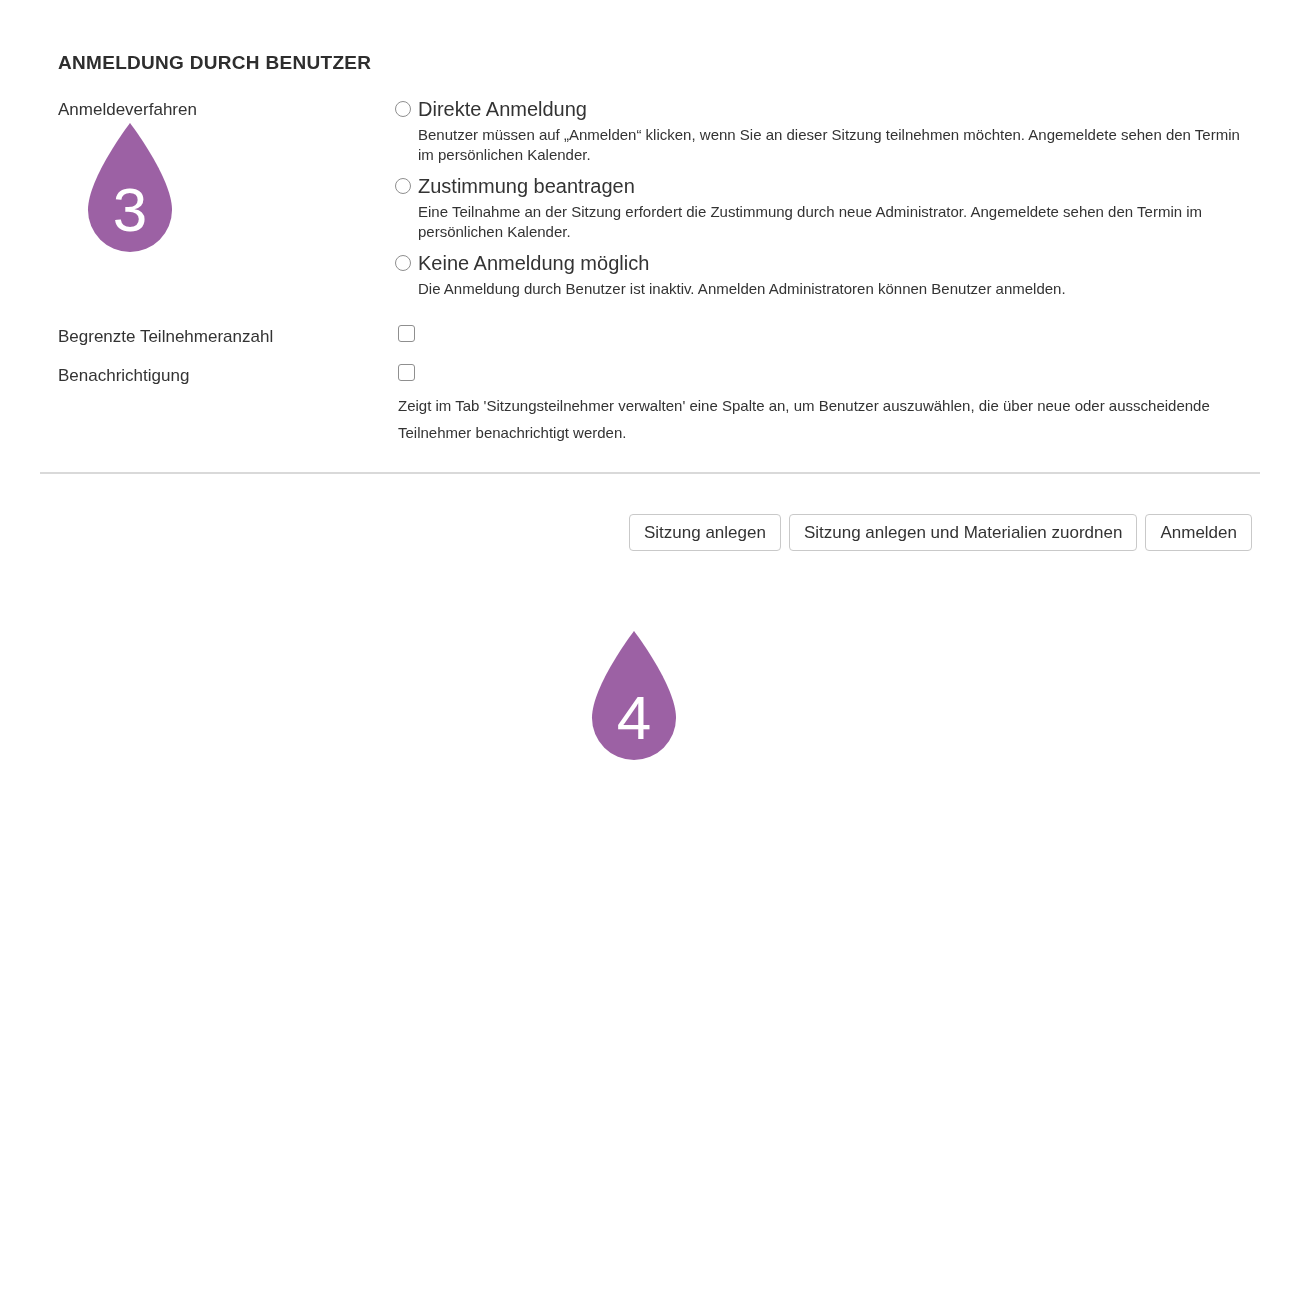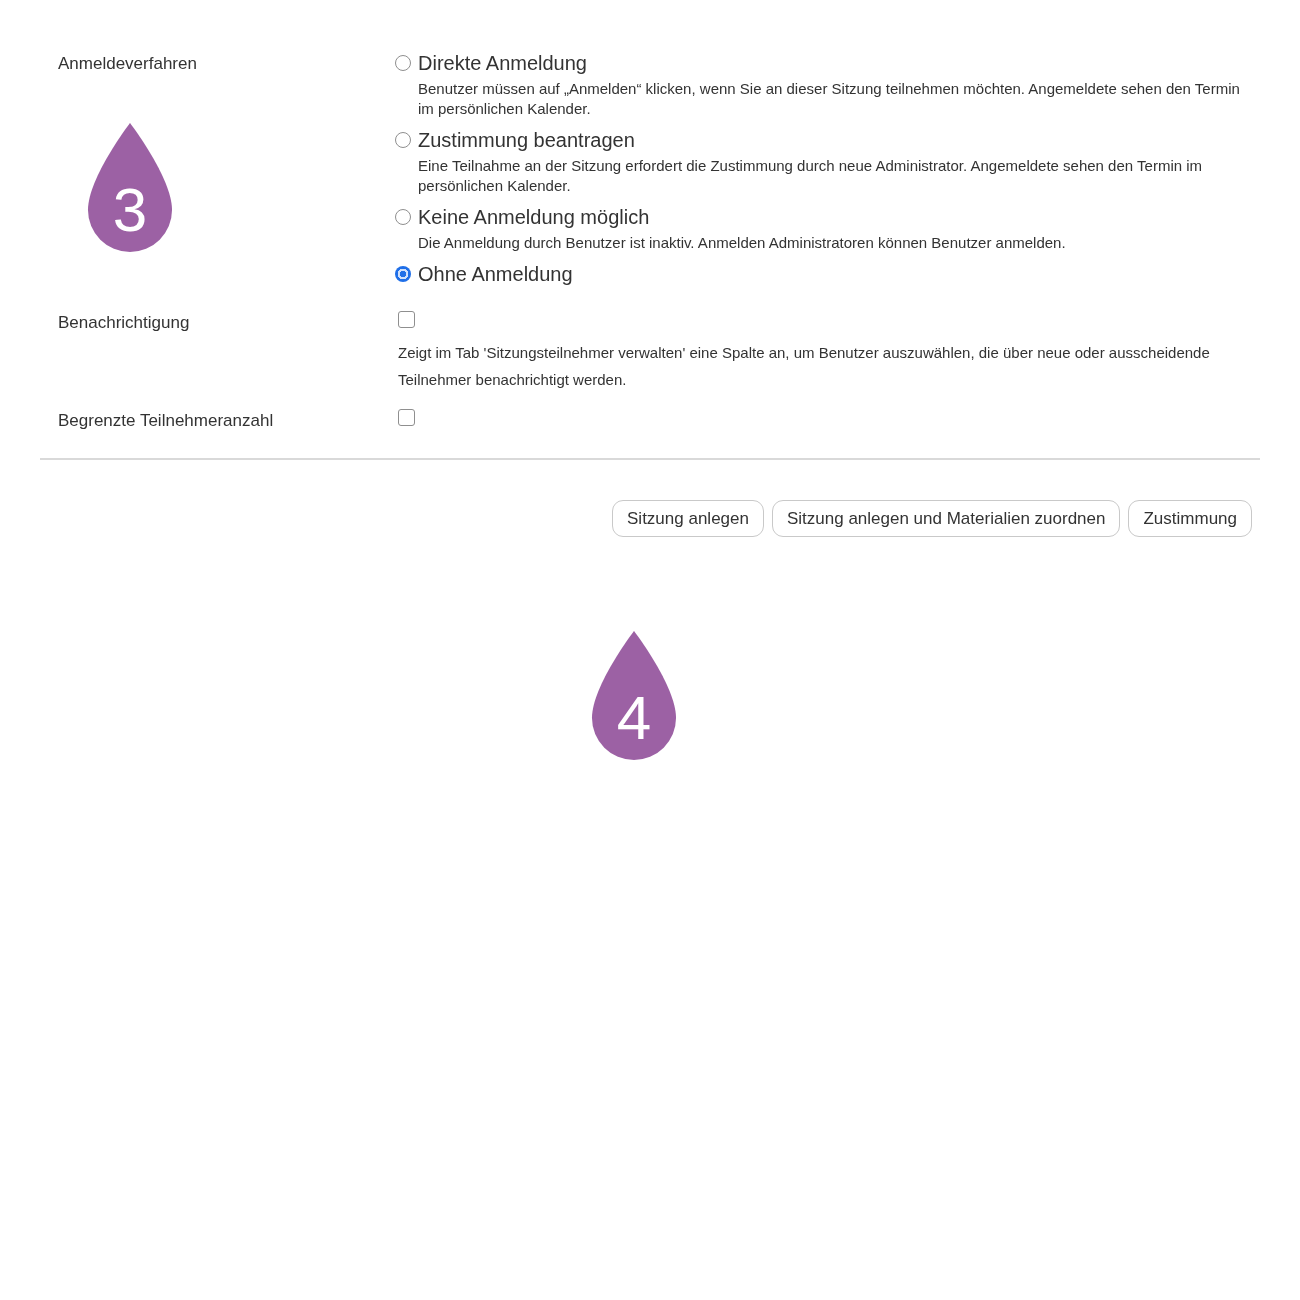--- a/index.html
+++ b/index.html
@@ -94,21 +94,21 @@
     justify-content: flex-end;
     gap: 8px;
     margin-top: 40px;
   }
   .btn {
     font-family: "Liberation Sans", sans-serif;
     font-size: 17px;
     color: #333333;
     background: #ffffff;
     border: 1px solid #c9c9c9;
-    border-radius: 11px;
+    border-radius: 4px;
     height: 37px;
     padding: 0 14px;
     display: flex;
     align-items: center;
     cursor: pointer;
   }
 
   
   .marker {
     position: absolute;
@@ -126,20 +126,21 @@
     color: #ffffff;
   }
   #marker-3 { left: 86px;  top: 123px; }
   #marker-4 { left: 590px; top: 631px; }
 </style>
 </head>
 <body>
 
 <div class="content">
 
+  <h2 class="section-title">ANMELDUNG DURCH BENUTZER</h2>
 
   <div class="form-row">
     <div class="form-label">Anmeldeverfahren</div>
     <div class="controls">
 
       <div class="option">
         <div class="option-head">
           <span class="radio"></span>
           <span>Direkte Anmeldung</span>
         </div>
@@ -156,50 +157,46 @@
 
       <div class="option">
         <div class="option-head">
           <span class="radio"></span>
           <span>Keine Anmeldung möglich</span>
         </div>
         <div class="option-desc">Die Anmeldung durch Benutzer ist inaktiv. Anmelden Administratoren können Benutzer anmelden.</div>
       </div>
 
       <div class="option">
-        <div class="option-head">
-          <span class="radio checked"></span>
-          <span>Ohne Anmeldung</span>
-        </div>
-      </div>
-
+      </div>
+
+    </div>
+  </div>
+
+  <div class="form-row check-row">
+    <div class="form-label">Begrenzte Teilnehmeranzahl</div>
+    <div class="controls">
+      <span class="checkbox"></span>
     </div>
   </div>
 
   <div class="form-row check-row">
     <div class="form-label">Benachrichtigung</div>
     <div class="controls">
       <span class="checkbox"></span>
       <div class="check-desc">Zeigt im Tab 'Sitzungsteilnehmer verwalten' eine Spalte an, um Benutzer auszuwählen, die über neue oder ausscheidende Teilnehmer benachrichtigt werden.</div>
     </div>
   </div>
 
-  <div class="form-row check-row">
-    <div class="form-label">Begrenzte Teilnehmeranzahl</div>
-    <div class="controls">
-      <span class="checkbox"></span>
-    </div>
-  </div>
-
   <hr class="divider">
 
   <div class="footer-bar">
     <button class="btn">Sitzung anlegen</button>
     <button class="btn">Sitzung anlegen und Materialien zuordnen</button>
-    <button class="btn">Zustimmung</button>
+    <button class="btn">Anmelden</button>
   </div>
 
 </div>
 
 <div class="marker" id="marker-3">
   <svg viewBox="0 0 90 133">
     <path d="M45 0 C 45 0 2 56 2 89 A 43 43 0 0 0 88 89 C 88 56 45 0 45 0 Z" fill="#9c61a4"></path>
   </svg>
   <span class="marker-num">3</span>
 </div>

